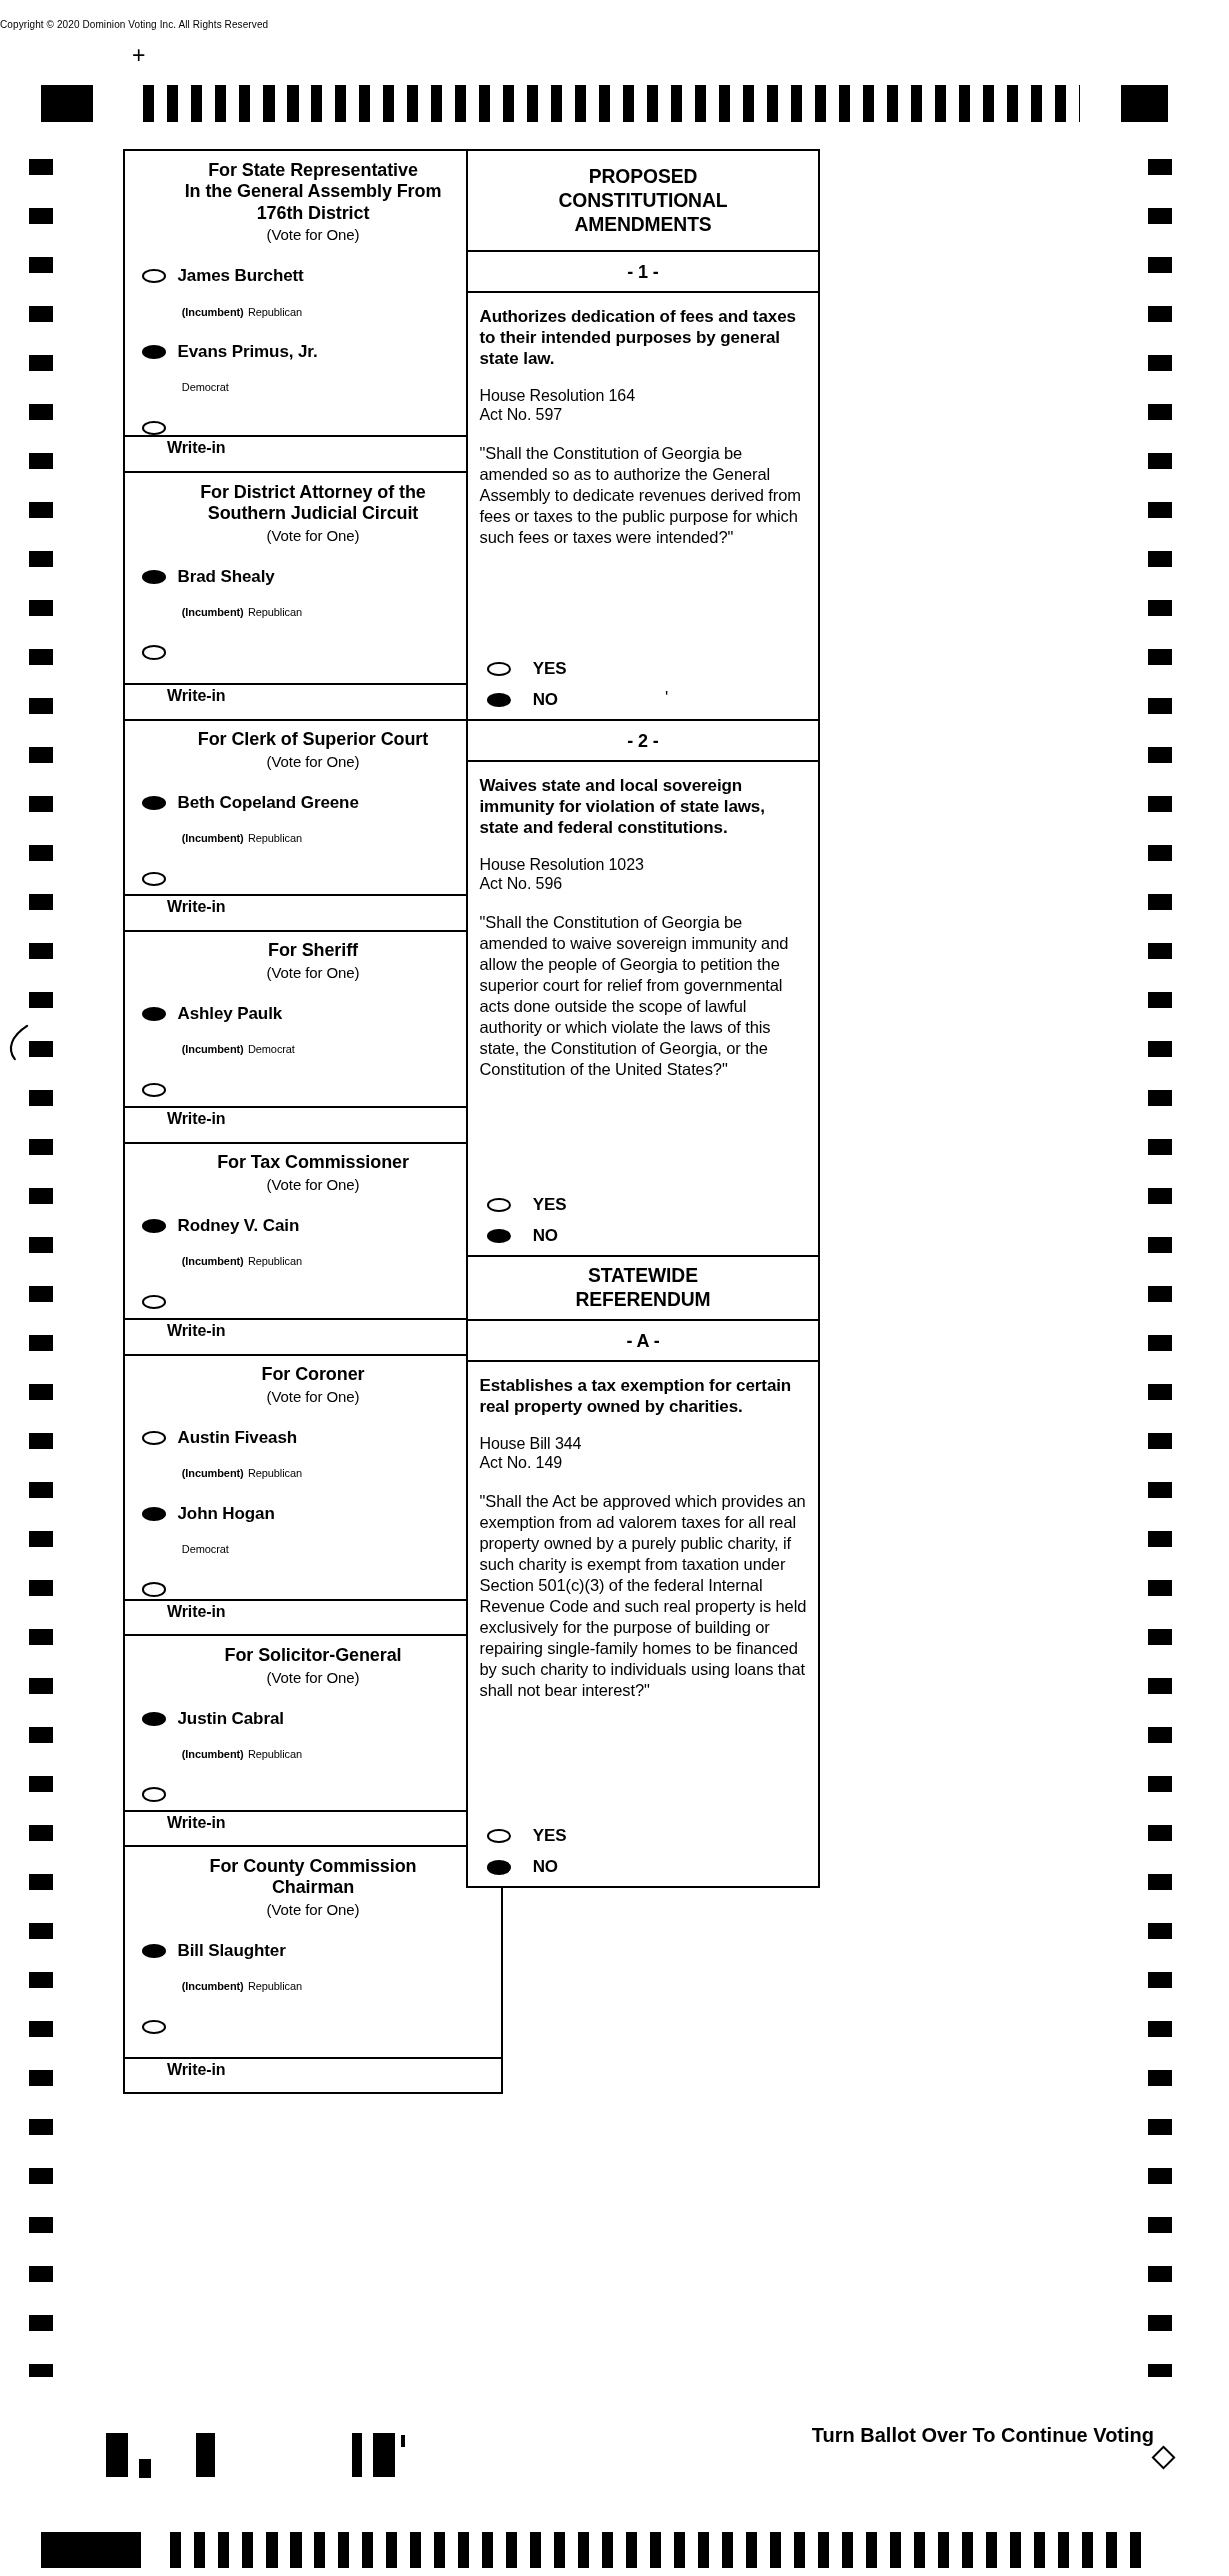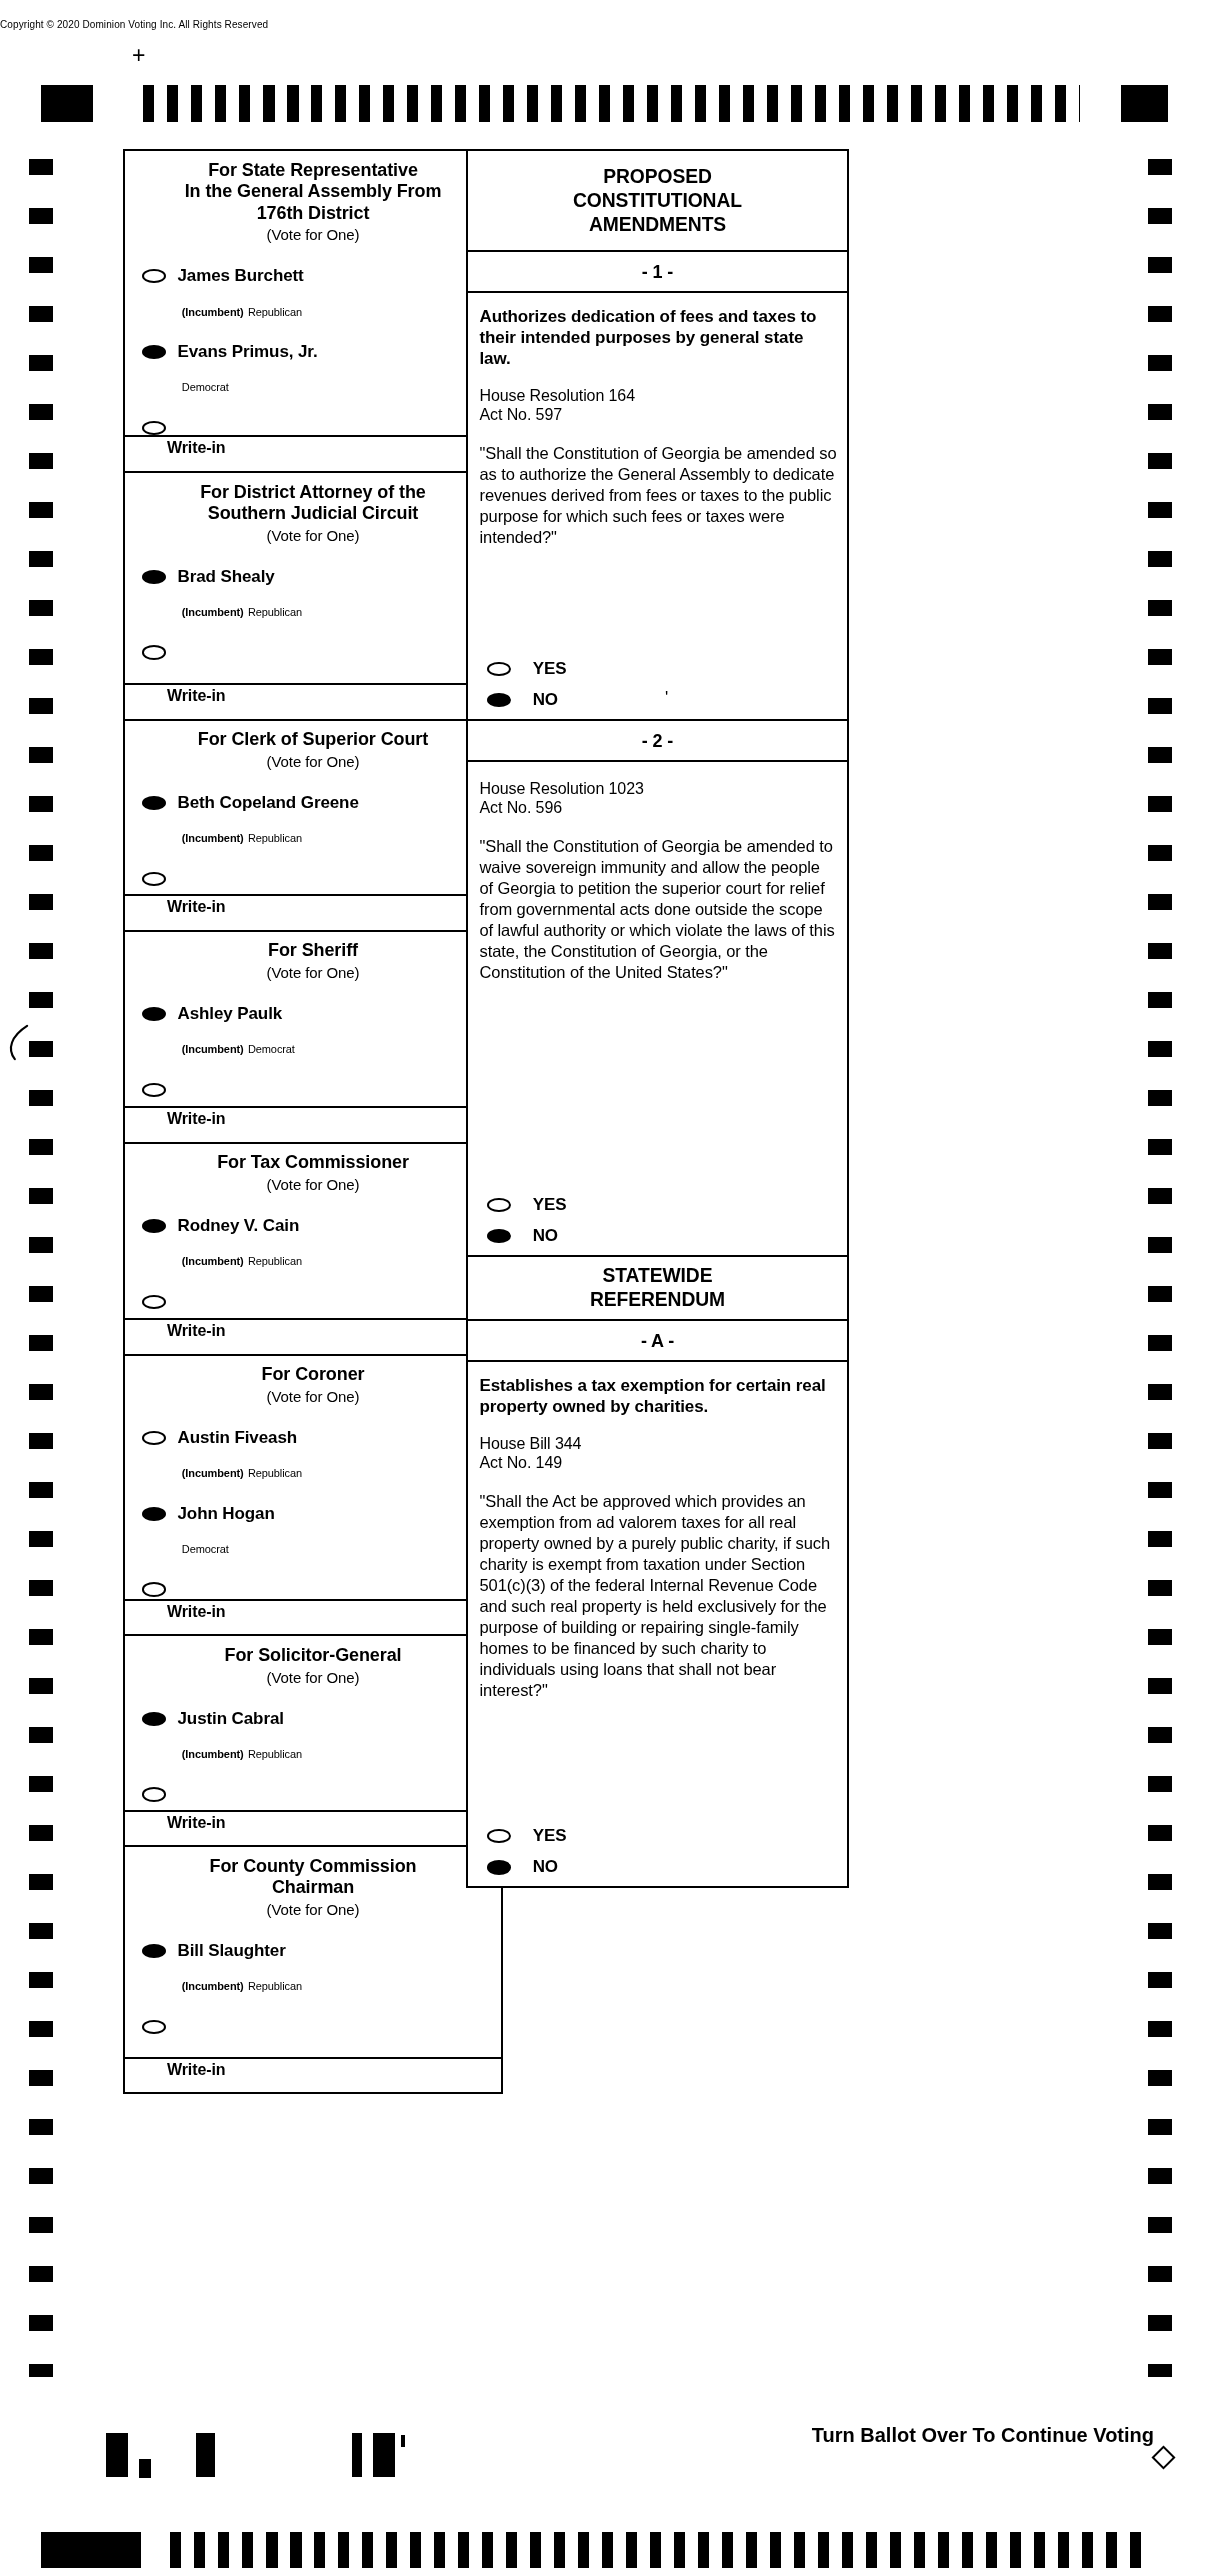--- a/index.html
+++ b/index.html
@@ -19,21 +19,21 @@
   .b-capL{position:absolute;top:2532px;left:41px;width:100px;height:36px;background:#000}
   .b-bars{position:absolute;top:2532px;left:170px;width:984px;height:36px;
           background:repeating-linear-gradient(to right,#000 0 11.5px,transparent 11.5px 24px)}
   .side{position:absolute;top:159px;width:24px;height:2218px;
         background:repeating-linear-gradient(to bottom,#000 0 16px,transparent 16px 49px)}
   .side.left{left:29px}.side.right{left:1148px}
 
   
   .col{position:absolute;top:149px}
   .col-contests{left:123px;width:380px}
-  .col-measures{left:466px;width:383px}
+  .col-measures{left:466px;width:354px}
 
   .contest,.mbox{border:2.1px solid #000;display:flex;flex-direction:column;background:#fff}
   .contest+.contest,.mbox+.mbox{margin-top:-2.1px}
 
   
   .c-title{padding-top:8.6px;text-align:center;font-weight:bold;font-size:18px;line-height:21.5px}
   .c-vote{text-align:center;font-size:15px;line-height:18.6px;margin-top:2.1px}
   .cand{display:flex;gap:11.5px;padding-left:17px;margin-top:21.5px;align-items:flex-start}
   .oval{flex:none;width:24px;height:14.3px;border:2.1px solid #000;border-radius:50%;background:#fff;margin-top:2.9px;display:inline-block}
   .oval.filled{background:#000;border-color:#000}
@@ -303,20 +303,21 @@
             <span class="vlabel">NO</span>
           </div>
         </div>
       </div>
     </section>
 
     <section class="mbox" style="min-height:538px">
       <div class="m-num">- 2 -</div>
       <div class="m-rule"></div>
       <div class="m-body">
+        <div class="m-sum">Waives state and local sovereign immunity for violation of state laws, state and federal constitutions.</div>
         <div class="m-ref">House Resolution 1023</div>
         <div class="m-ref">Act No. 596</div>
         <div class="m-q">"Shall the Constitution of Georgia be amended to waive sovereign immunity and allow the people of Georgia to petition the superior court for relief from governmental acts done outside the scope of lawful authority or which violate the laws of this state, the Constitution of Georgia, or the Constitution of the United States?"</div>
         <div class="vgroup">
           <div class="vrow">
             <span class="oval"></span>
             <span class="vlabel">YES</span>
           </div>
           <div class="vrow">
             <span class="oval filled"></span>

